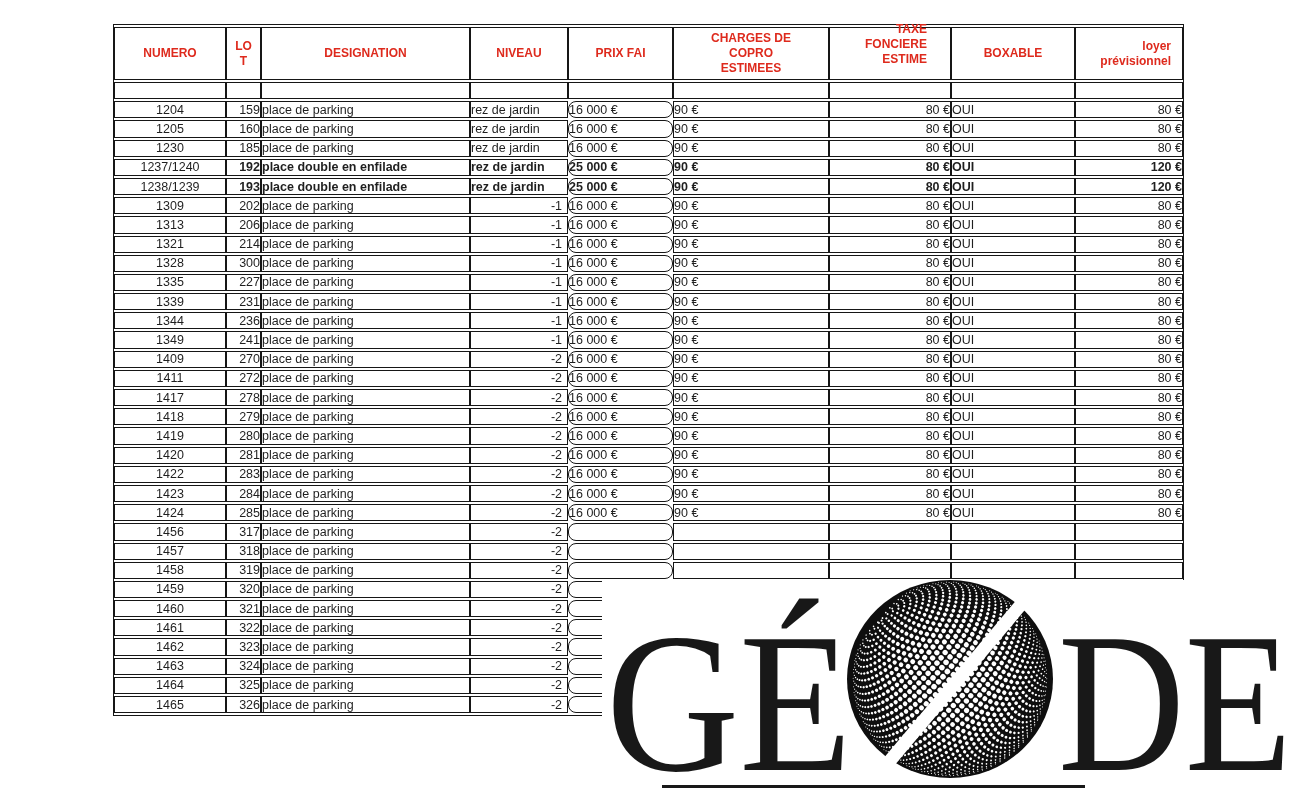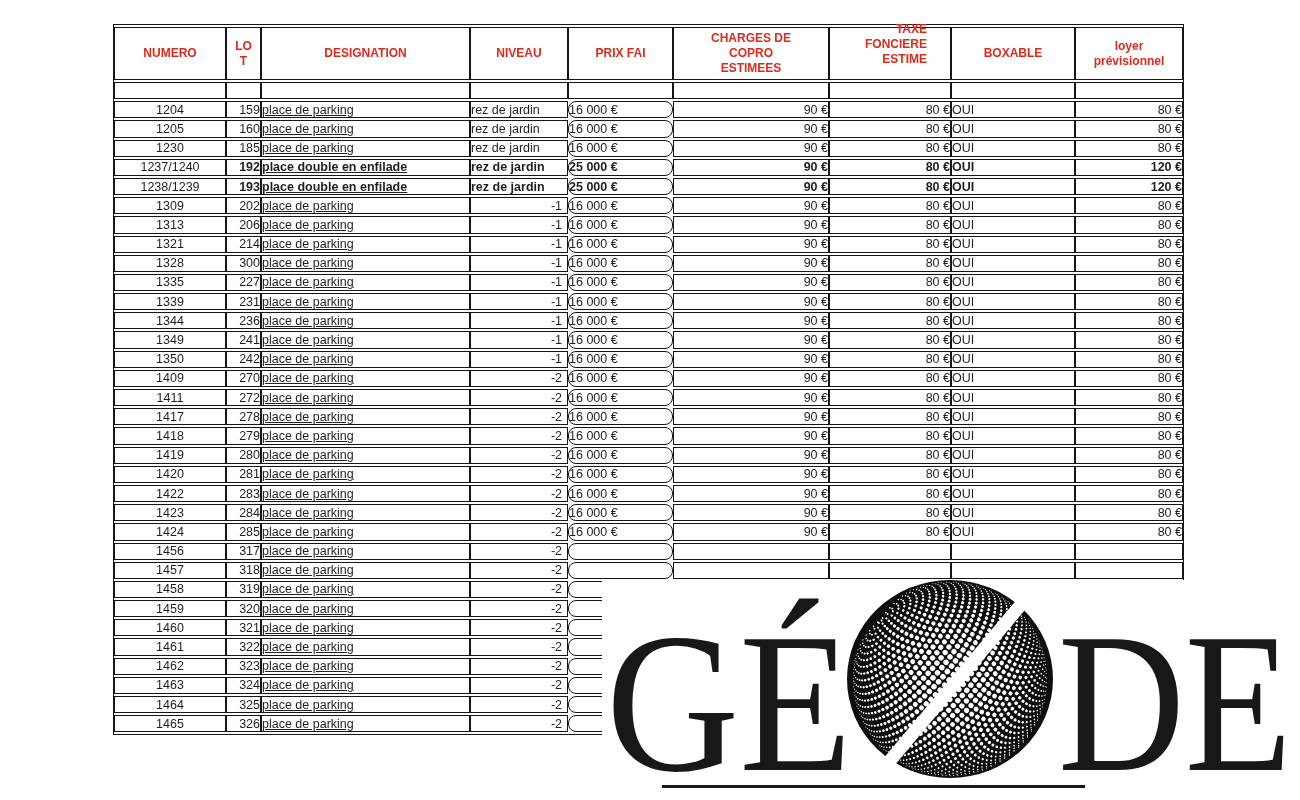--- a/index.html
+++ b/index.html
@@ -15,29 +15,29 @@
              font-size:12.5px;line-height:14px;color:#1f1f1f;background:#ffffff;}
   table.grid th{height:53px;font-weight:700;font-size:12px;line-height:15px;
              color:#de2a1d;text-align:center;white-space:normal;overflow:visible;}
   table.grid td{height:17.2px;padding:0;}
   td.sp{height:14px;}
   
   .hw{margin:0 auto;}
   .hw-lot{width:22px;word-break:break-all;}
   .hw-charges{width:108px;}
   .hw-taxe{width:74px;position:relative;top:-9px;text-align:right;}
-  .hw-loyer{width:84px;}
+  .hw-loyer{width:84px;text-align:right;}
   
   .c-numero{text-align:center;}
   .c-lot{text-align:right;padding-right:3px;}
-  .c-designation{text-align:left;padding-left:4px;text-decoration:underline;}
+  .c-designation{text-align:left;padding-left:4px;}
   .c-niveau{text-align:left;padding-left:7px;}
   .c-niveau.num{text-align:right;padding-left:0;padding-right:5px;}
   .c-prix{text-align:left;padding-right:4px;border-radius:8px;}
-  .c-charges{text-align:right;padding-right:5px;}
+  .c-charges{text-align:left;padding-right:5px;}
   .c-taxe{text-align:right;padding-right:7px;}
   .c-boxable{text-align:left;padding-left:6px;}
   .c-loyer{text-align:right;padding-right:10px;}
   td.b{font-weight:700;}
 
   
   #logo-overlay{position:absolute;left:602px;top:580px;width:698px;height:223px;
                 background:#ffffff;z-index:5;}
   #logo-overlay svg text{font-family:"Liberation Serif","DejaVu Serif",serif;
                 font-size:200px;fill:#181818;}
@@ -230,31 +230,20 @@
           <td class="c-niveau num">-1</td>
           <td class="c-prix">16 000 €</td>
           <td class="c-charges">90 €</td>
           <td class="c-taxe">80 €</td>
           <td class="c-boxable">OUI</td>
           <td class="c-loyer">80 €</td>
         </tr>
         <tr>
           <td class="c-numero">1349</td>
           <td class="c-lot">241</td>
-          <td class="c-designation">place de parking</td>
-          <td class="c-niveau num">-1</td>
-          <td class="c-prix">16 000 €</td>
-          <td class="c-charges">90 €</td>
-          <td class="c-taxe">80 €</td>
-          <td class="c-boxable">OUI</td>
-          <td class="c-loyer">80 €</td>
-        </tr>
-        <tr>
-          <td class="c-numero">1350</td>
-          <td class="c-lot">242</td>
           <td class="c-designation">place de parking</td>
           <td class="c-niveau num">-1</td>
           <td class="c-prix">16 000 €</td>
           <td class="c-charges">90 €</td>
           <td class="c-taxe">80 €</td>
           <td class="c-boxable">OUI</td>
           <td class="c-loyer">80 €</td>
         </tr>
         <tr>
           <td class="c-numero">1409</td>

